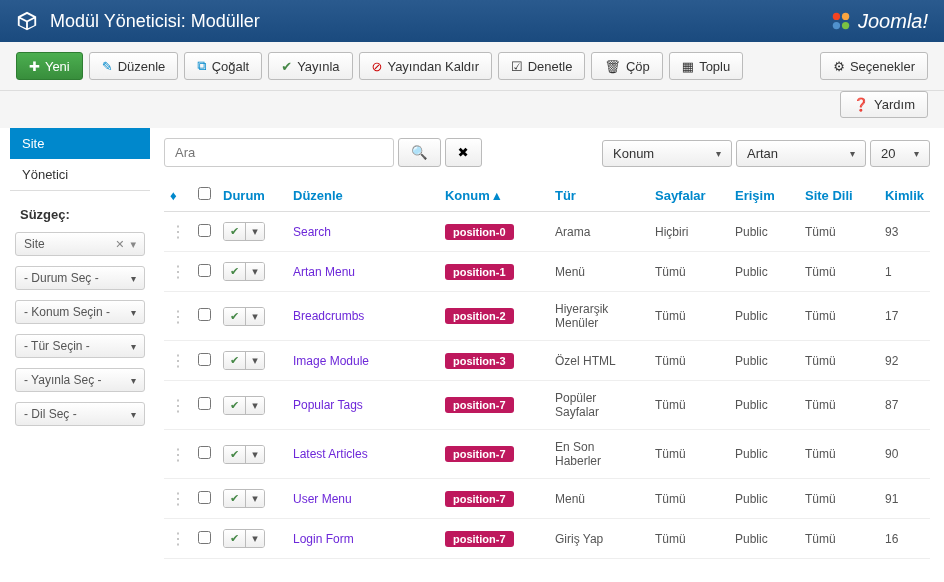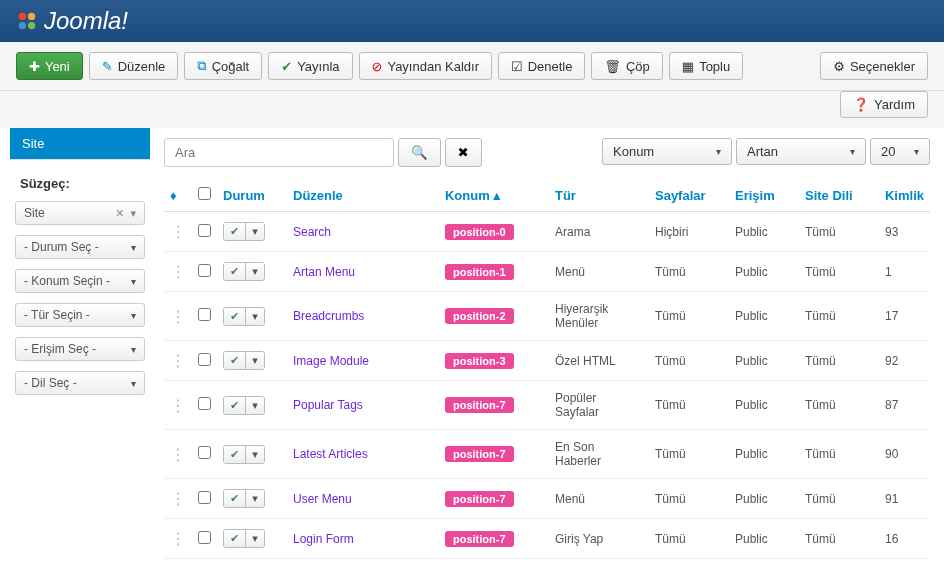--- a/index.html
+++ b/index.html
@@ -2,61 +2,67 @@
 <html><head>
 <meta charset="utf-8">
 <style>
 * { box-sizing: border-box; margin: 0; padding: 0; }
 body { font-family: Arial, sans-serif; font-size: 13px; color: #333; background: #fff; }
 .header { background: linear-gradient(to bottom, #2a5a8e, #1a4a7e); color: #fff; height: 42px; display: flex; align-items: center; padding: 0 16px; justify-content: space-between; }
 .header-left { display: flex; align-items: center; gap: 12px; }
 .header-title { font-size: 18px; font-weight: normal; }
 .cube-icon { width: 22px; height: 22px; }
 .joomla-logo { display: flex; align-items: center; gap: 6px; }
-.joomla-text { font-size: 24px; font-style: italic; }
+.joomla-text { font-size: 20px; font-style: italic; }
 .toolbar { background: #f5f5f5; border-bottom: 1px solid #ddd; padding: 10px 16px; display: flex; gap: 6px; flex-wrap: wrap; }
 .btn { display: inline-flex; align-items: center; gap: 5px; padding: 5px 12px; border: 1px solid #bbb; border-radius: 3px; background: linear-gradient(to bottom, #fff, #f0f0f0); color: #333; cursor: pointer; font-size: 13px; }
 .btn-green { background: linear-gradient(to bottom, #4caf50, #388e3c); border-color: #2e7d32; color: #fff; }
 .btn-right { margin-left: auto; }
 .toolbar-row2 { display: flex; justify-content: flex-end; padding: 0 16px 10px; background: #f5f5f5; }
 .main { display: flex; }
 .sidebar { width: 150px; padding: 0 0 0 10px; }
 .sidebar-tabs { border-bottom: 1px solid #ddd; margin-bottom: 16px; }
 .sidebar-tab { padding: 8px 12px; cursor: pointer; }
 .sidebar-tab.active { background: #0088cc; color: #fff; }
 .sidebar-heading { font-weight: bold; margin: 12px 0 10px 10px; }
 .filter-select { display: flex; align-items: center; justify-content: space-between; width: 130px; margin: 0 0 10px 5px; padding: 4px 8px; border: 1px solid #ccc; border-radius: 3px; background: linear-gradient(to bottom,#fff,#eee); font-size: 12px; color: #555; cursor: pointer; }
 .content { flex: 1; padding: 10px 14px; }
-.search-row { display: flex; gap: 4px; margin-bottom: 12px; align-items: flex-start; }
+.search-row { display: flex; gap: 4px; margin-bottom: 12px; align-items: flex-end; }
 .search-input { padding: 6px 10px; border: 1px solid #ccc; border-radius: 3px; width: 230px; font-size: 13px; }
 .icon-btn { padding: 6px 12px; border: 1px solid #bbb; border-radius: 3px; background: linear-gradient(to bottom,#fff,#eee); cursor: pointer; }
 .search-row .spacer { flex: 1; }
 .select-pill { display: inline-flex; align-items: center; justify-content: space-between; padding: 5px 10px; border: 1px solid #bbb; border-radius: 3px; background: linear-gradient(to bottom,#fff,#eee); min-width: 130px; cursor: pointer; font-size: 13px; }
 .select-pill.small { min-width: 60px; }
 table { width: 100%; border-collapse: collapse; }
 th { text-align: left; padding: 8px 6px; color: #0088cc; font-weight: bold; border-bottom: 1px solid #ddd; font-size: 13px; }
 th.right { text-align: right; }
 td { padding: 10px 6px; border-bottom: 1px solid #eee; vertical-align: middle; font-size: 12px; color: #555; }
 td.right { text-align: left; }
 .sort-icon { color: #0088cc; }
 .drag-handle { color: #bbb; cursor: move; font-size: 16px; }
 .status-btn { display: inline-flex; border: 1px solid #bbb; border-radius: 3px; overflow: hidden; }
 .status-btn span { padding: 2px 6px; font-size: 11px; }
 .status-check { background: linear-gradient(to bottom,#fff,#eee); color: #468847; border-right: 1px solid #bbb; }
 .status-caret { background: linear-gradient(to bottom,#fff,#eee); color: #555; }
 .link { color: #6d28d9; cursor: pointer; }
-.badge { background: #ec4899; color: #fff; padding: 2px 8px; border-radius: 3px; font-size: 11px; font-weight: bold; }
+.badge { background: #be185d; color: #fff; padding: 2px 8px; border-radius: 3px; font-size: 11px; font-weight: bold; }
 .chk { cursor: pointer; }
 .caret-down { font-size: 10px; color: #555; }
 .x-clear { color: #888; font-size: 11px; }
 </style>
 </head>
 <body>
 
 <div class="header">
+  <div class="header-left">
+    <svg class="cube-icon" viewBox="0 0 24 24" fill="#fff">
+        <path d="M12 2L2 7v10l10 5 10-5V7L12 2zm0 2.3L19 8l-7 3.5L5 8l7-3.7zM4 9.5l7 3.5v7L4 16.5v-7zm16 0v7l-7 3.5v-7l7-3.5z"></path>
+      </svg>
+    <span class="header-title">Modül Yöneticisi: Modüller</span>
+  </div>
   <div class="joomla-logo">
     <svg width="22" height="22" viewBox="0 0 24 24">
         <circle cx="7" cy="7" r="4" fill="#f44321"></circle>
         <circle cx="17" cy="7" r="4" fill="#f9a541"></circle>
         <circle cx="7" cy="17" r="4" fill="#5091cd"></circle>
         <circle cx="17" cy="17" r="4" fill="#7ac143"></circle>
       </svg>
     <span class="joomla-text">Joomla!</span>
   </div>
 </div>
@@ -103,40 +109,41 @@
   <button class="btn">
       <span>❓</span>
       <span>Yardım</span>
     </button>
 </div>
 
 <div class="main">
   <div class="sidebar">
     <div class="sidebar-tabs">
       <div class="sidebar-tab active">Site</div>
+      <div class="sidebar-tab">Yönetici</div>
     </div>
     <div class="sidebar-heading">Süzgeç:</div>
     <div class="filter-select">
         <span>Site</span>
         <span class="x-clear">✕&nbsp;&nbsp;▾</span>
       </div>
     <div class="filter-select">
         <span>- Durum Seç -</span>
         <span class="caret-down">▾</span>
       </div>
     <div class="filter-select">
         <span>- Konum Seçin -</span>
         <span class="caret-down">▾</span>
       </div>
     <div class="filter-select">
         <span>- Tür Seçin -</span>
         <span class="caret-down">▾</span>
       </div>
     <div class="filter-select">
-        <span>- Erişim Seç -</span>
+        <span>- Yayınla Seç -</span>
         <span class="caret-down">▾</span>
       </div>
     <div class="filter-select">
         <span>- Dil Seç -</span>
         <span class="caret-down">▾</span>
       </div>
   </div>
 
   <div class="content">
     <div class="search-row">

